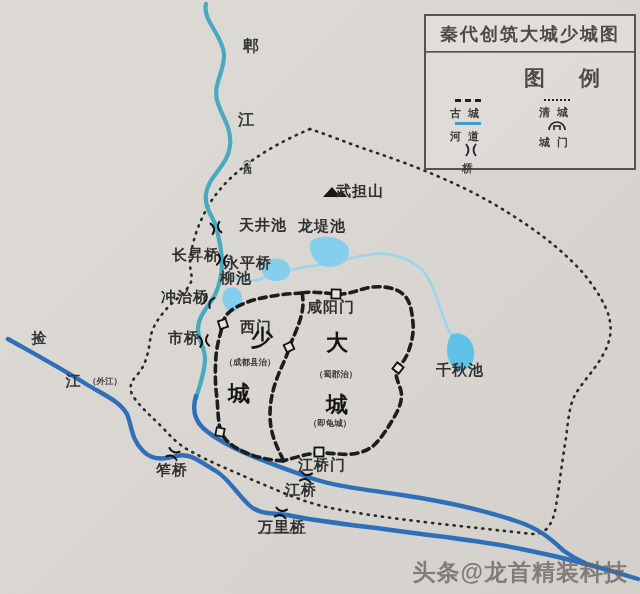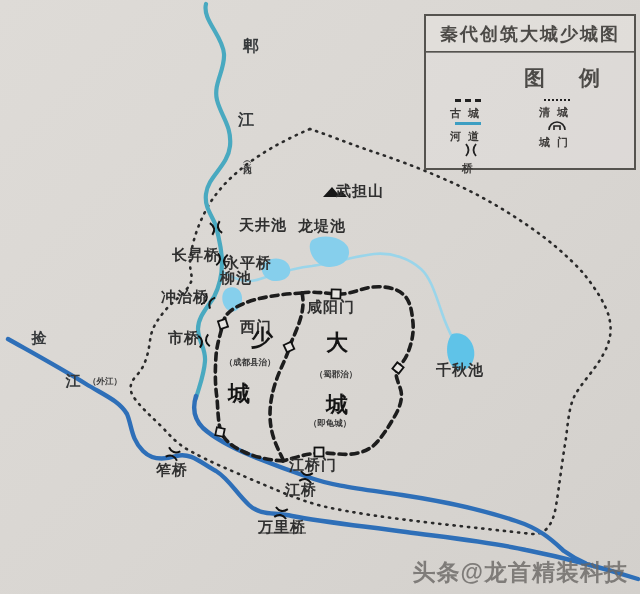--- a/index.html
+++ b/index.html
@@ -196,21 +196,21 @@
   <span class="lbl med" style="left:248px;top:217px;margin-top:46px;">永平桥</span>
   <span class="lbl med" style="left:196px;top:255px;">长昇桥</span>
   <span class="lbl med" style="left:185px;top:297px;">冲治桥</span>
   <span class="lbl med" style="left:184px;top:338px;">市桥</span>
   <span class="lbl med" style="left:172px;top:470px;">笮桥</span>
   <span class="lbl med" style="left:301px;top:490px;">江桥</span>
   <span class="lbl med" style="left:282px;top:527px;text-decoration:underline;">万里桥</span>
 
   <span class="lbl med" style="left:256px;top:327px;">西门</span>
   <span class="lbl med" style="left:331px;top:272px;margin-top:35px;">咸阳门</span>
-  <span class="lbl med" style="left:313px;top:465px;">江桥门</span>
+  <span class="lbl med" style="left:322px;top:465px;">江桥门</span>
 
   <span class="lbl big" style="left:262px;top:338px;">少</span>
   <span class="lbl big" style="left:239px;top:394px;">城</span>
   <span class="lbl small" style="left:250px;top:363px;">（成都县治）</span>
   <span class="lbl big" style="left:337px;top:343px;">大</span>
   <span class="lbl big" style="left:337px;top:405px;">城</span>
   <span class="lbl small" style="left:336px;top:375px;">（蜀郡治）</span>
   <span class="lbl small" style="left:330px;top:424px;">（即龟城）</span>
 
   <div class="watermark">头条@龙首精装科技</div>

